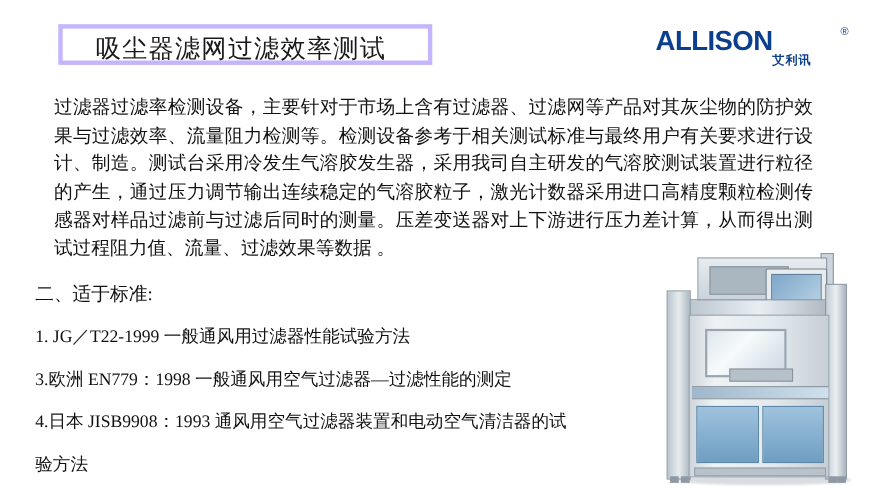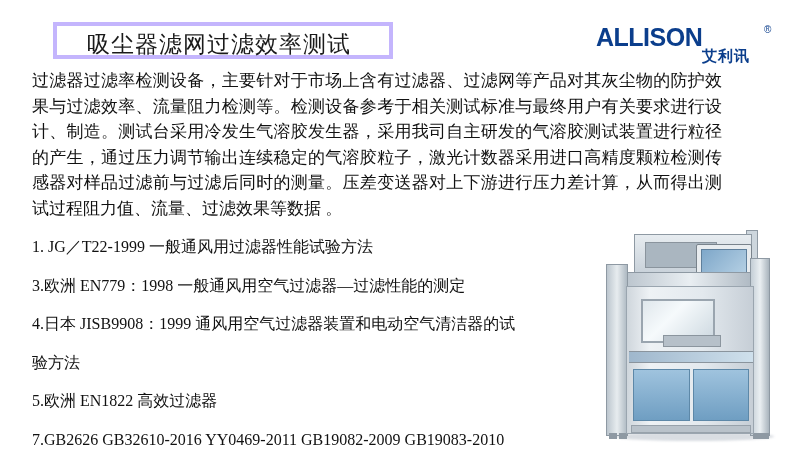--- a/index.html
+++ b/index.html
@@ -66,21 +66,21 @@
     top: 1px;
     font-family: "Liberation Sans", sans-serif;
     font-size: 10px;
     color: #0b3e8c;
   }
   .logo-cn {
     position: absolute;
     left: 118px;
     top: 24px;
     font-family: "Liberation Sans", sans-serif;
-    font-size: 15px;
+    font-size: 11px;
     font-weight: bold;
     color: #0b3e8c;
     letter-spacing: 1px;
     white-space: nowrap;
   }
 
   
   .content {
     position: absolute;
     left: 32px;
@@ -91,21 +91,21 @@
     font-size: 17px;
     color: #111111;
     line-height: 26px;
     margin: 0 0 1px 0;
     white-space: nowrap;
   }
   .para {
     font-size: 17px;
     color: #111111;
     line-height: 25.5px;
-    margin: 0;
+    margin: 17px;
     text-align: justify;
     width: 690px;
   }
   .std-list {
     margin: 0;
     padding: 0;
     list-style: none;
   }
   .std-list li {
     font-size: 16px;
@@ -307,25 +307,26 @@
   <div class="logo-word">ALLISON</div>
   <div class="logo-reg">®</div>
   <div class="logo-cn">艾利讯</div>
 </div>
 
 <div class="content">
 
 
   <p class="para">过滤器过滤率检测设备，主要针对于市场上含有过滤器、过滤网等产品对其灰尘物的防护效果与过滤效率、流量阻力检测等。检测设备参考于相关测试标准与最终用户有关要求进行设计、制造。测试台采用冷发生气溶胶发生器，采用我司自主研发的气溶胶测试装置进行粒径的产生，通过压力调节输出连续稳定的气溶胶粒子，激光计数器采用进口高精度颗粒检测传感器对样品过滤前与过滤后同时的测量。压差变送器对上下游进行压力差计算，从而得出测试过程阻力值、流量、过滤效果等数据 。</p>
 
+  <p class="head-line">二、适于标准:</p>
 
   <ul class="std-list">
     <li>1. JG／T22-1999  一般通风用过滤器性能试验方法</li>
     <li>3.欧洲 EN779：1998  一般通风用空气过滤器—过滤性能的测定</li>
-    <li>4.日本 JISB9908：1999 通风用空气过滤器装置和电动空气清洁器的试</li>
+    <li>4.日本 JISB9908：1993 通风用空气过滤器装置和电动空气清洁器的试</li>
     <li>验方法</li>
     <li>5.欧洲 EN1822  高效过滤器</li>
     <li>7.GB2626 GB32610-2016 YY0469-2011 GB19082-2009 GB19083-2010</li>
   </ul>
 </div>
 
 <div class="photo" title="">
   <div class="m-shadow"></div>
 
   <div class="m-duct"></div>

